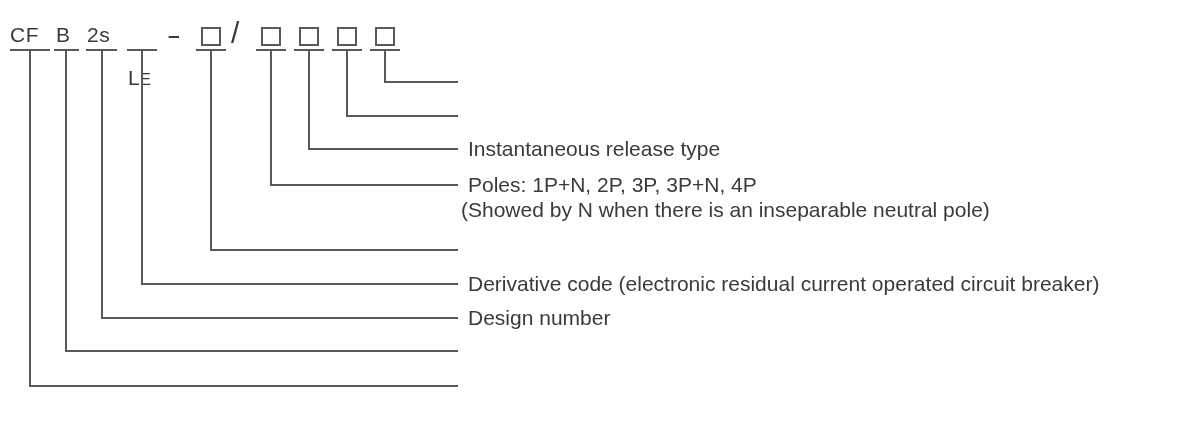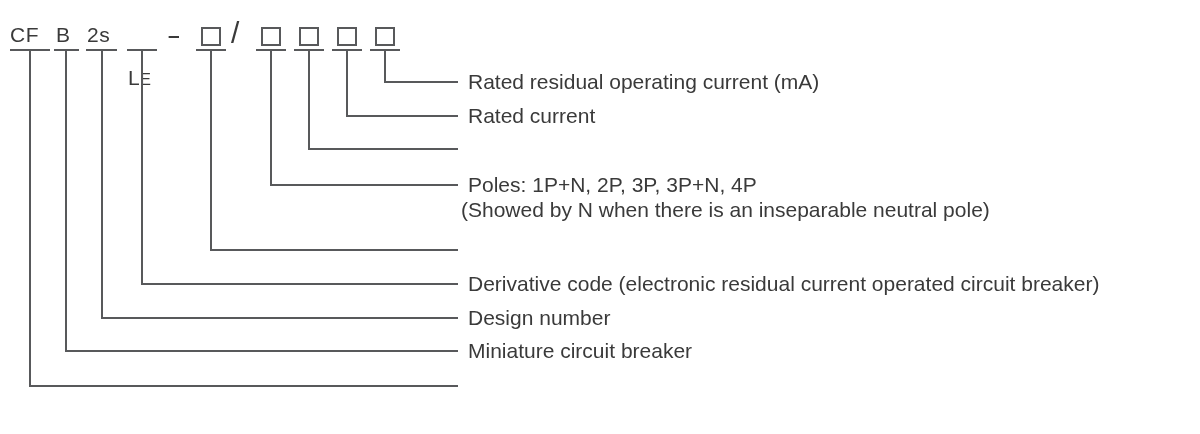--- a/index.html
+++ b/index.html
@@ -127,21 +127,19 @@
   <div class="hline" style="left:384px; top:81px;  width:74px"></div>
   <div class="hline" style="left:346px; top:115px; width:112px"></div>
   <div class="hline" style="left:308px; top:148px; width:150px"></div>
   <div class="hline" style="left:270px; top:184px; width:188px"></div>
   <div class="hline" style="left:210px; top:249px; width:248px"></div>
   <div class="hline" style="left:141px; top:283px; width:317px"></div>
   <div class="hline" style="left:101px; top:317px; width:357px"></div>
   <div class="hline" style="left:65px;  top:350px; width:393px"></div>
   <div class="hline" style="left:29px;  top:385px; width:429px"></div>
 
-  <div class="callout" style="top:69px">Rated residual operating current (mA)</div>
-  <div class="callout" style="top:103px">Rated current</div>
+  <div class="callout" style="top:136px">Instantaneous release type</div>
   <div class="callout" style="top:172px">Poles: 1P+N, 2P, 3P, 3P+N, 4P</div>
   <div class="callout-note" style="top:197px">(Showed by N when there is an inseparable neutral pole)</div>
   <div class="callout" style="top:271px">Derivative code (electronic residual current operated circuit breaker)</div>
   <div class="callout" style="top:305px">Design number</div>
-  <div class="callout" style="top:338px">Miniature circuit breaker</div>
 
 </div>
 
 </body></html>

